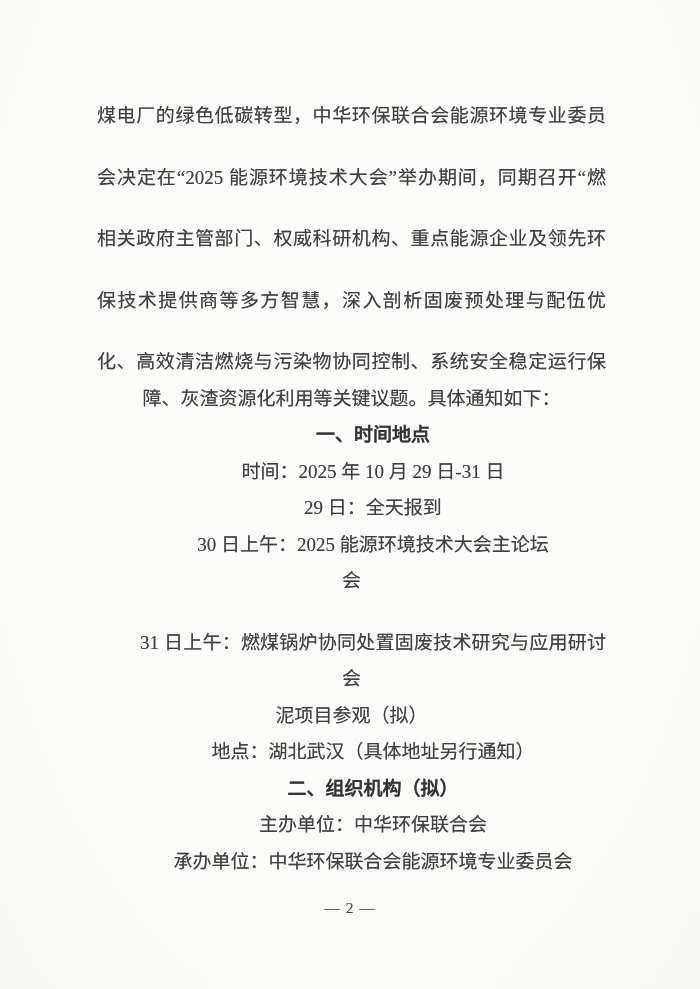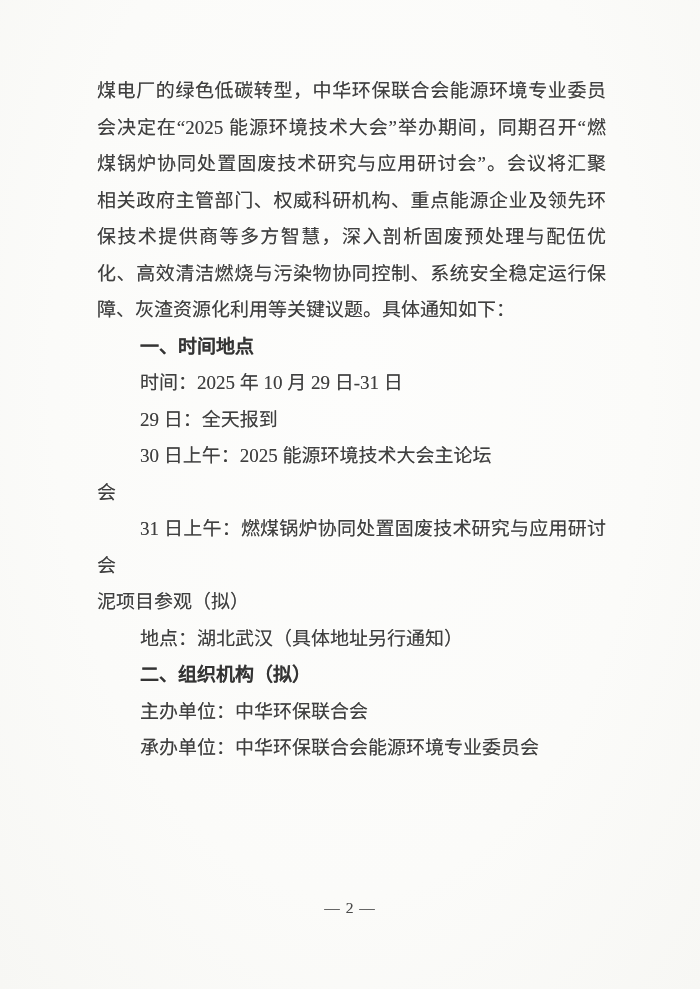--- a/index.html
+++ b/index.html
@@ -20,26 +20,27 @@
     left: 97px;
     top: 73px;
     width: 509px;
   }
   .ln {
     font-size: 19px;
     line-height: 36.5px;
     height: 36.5px;
     white-space: nowrap;
     text-shadow: 0 0 0.5px rgba(63,63,63,0.55);
-    text-align: left;
+    text-align: center;
   }
   .ln.j {
     white-space: normal;
     text-align: justify;
     text-align-last: justify;
+    margin-top: 25px;
   }
   .ln.ind {
     text-indent: 43px;
   }
   .ln.b {
     font-weight: bold;
     color: #343434;
   }
   .footer {
     position: absolute;
@@ -53,21 +54,20 @@
     text-shadow: 0 0 0.5px rgba(74,74,74,0.5);
   }
 </style>
 </head>
 <body>
 
 <div class="page">
   <div class="content">
     <div class="ln j">煤电厂的绿色低碳转型，中华环保联合会能源环境专业委员</div>
     <div class="ln j">会决定在“2025 能源环境技术大会”举办期间，同期召开“燃</div>
-    <div class="ln j">煤锅炉协同处置固废技术研究与应用研讨会”。会议将汇聚</div>
     <div class="ln j">相关政府主管部门、权威科研机构、重点能源企业及领先环</div>
     <div class="ln j">保技术提供商等多方智慧，深入剖析固废预处理与配伍优</div>
     <div class="ln j">化、高效清洁燃烧与污染物协同控制、系统安全稳定运行保</div>
     <div class="ln">障、灰渣资源化利用等关键议题。具体通知如下：</div>
     <div class="ln ind b">一、时间地点</div>
     <div class="ln ind">时间：2025 年 10 月 29 日-31 日</div>
     <div class="ln ind">29 日：全天报到</div>
     <div class="ln ind">30 日上午：2025 能源环境技术大会主论坛</div>
     <div class="ln">会</div>
     <div class="ln ind j">31 日上午：燃煤锅炉协同处置固废技术研究与应用研讨</div>

